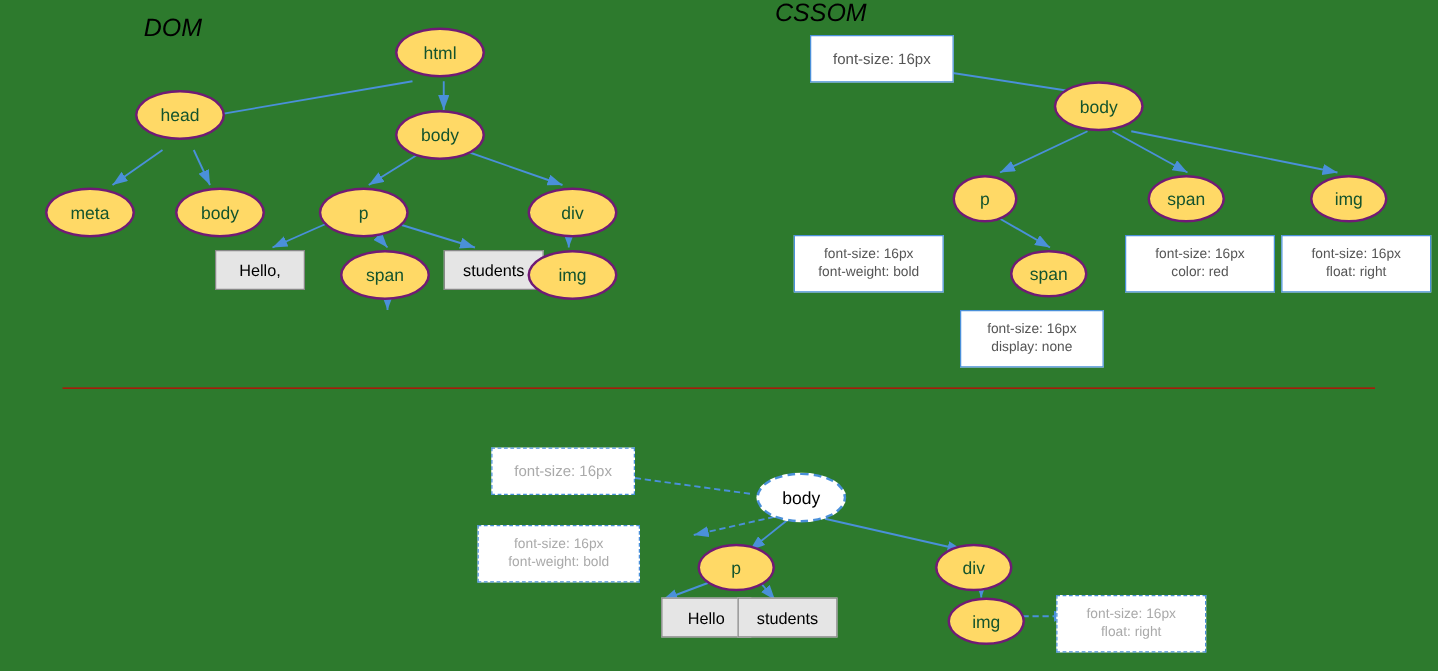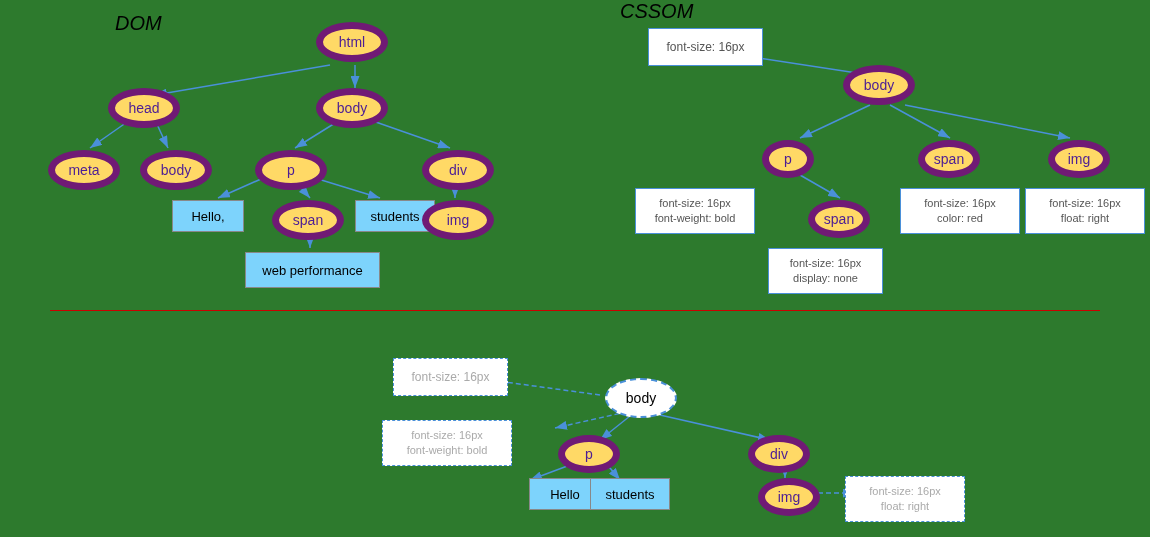--- a/index.html
+++ b/index.html
@@ -25,28 +25,28 @@
       font-style: italic;
       font-weight: normal;
       font-size: 20px;
       color: #000;
     }
 
     
     .node-ellipse {
       position: absolute;
       background: #ffd966;
-      border: 7px solid #701a75;
+      border: 2px solid #701a75;
       border-radius: 50%;
       display: flex;
       align-items: center;
       justify-content: center;
       font-size: 14px;
       font-weight: normal;
-      color: #4c1d95;
+      color: #14532d;
       text-align: center;
     }
 
     
     .node-rect {
       position: absolute;
       background: #fff;
       border: 1.5px solid #4a90d9;
       display: flex;
       align-items: center;
@@ -54,21 +54,21 @@
       font-size: 12px;
       color: #555;
       text-align: center;
       padding: 4px 6px;
       line-height: 1.4;
     }
 
     
     .node-text {
       position: absolute;
-      background: #7dd3fc;
+      background: #e5e5e5;
       border: 1.5px solid #888;
       display: flex;
       align-items: center;
       justify-content: center;
       font-size: 13px;
       color: #000;
       padding: 4px 4px;
     }
 
     
@@ -179,41 +179,40 @@
 
     <line x1="785" y1="462" x2="785" y2="478" stroke="#4a90d9" stroke-width="1.5" marker-end="url(#arrowhead)"></line>
 
     <line x1="810" y1="493" x2="855" y2="493" stroke="#4a90d9" stroke-width="1.5" stroke-dasharray="5,3" marker-end="url(#arrowhead-dashed)"></line>
   </svg>
 
   <div class="section-title" style="left:115px; top:12px;">DOM</div>
 
   <div class="node-ellipse" style="left:316px; top:22px; width:72px; height:40px;">html</div>
 
-  <div class="node-ellipse" style="left:108px; top:88px; width:72px; height:40px;">head</div>
+  <div class="node-ellipse" style="left:108px; top:72px; width:72px; height:40px;">head</div>
 
   <div class="node-ellipse" style="left:316px; top:88px; width:72px; height:40px;">body</div>
 
-  <div class="node-ellipse" style="left:48px; top:150px; width:72px; height:40px;">meta</div>
+  <div class="node-ellipse" style="left:36px; top:150px; width:72px; height:40px;">meta</div>
 
   <div class="node-ellipse" style="left:140px; top:150px; width:72px; height:40px;">body</div>
 
   <div class="node-ellipse" style="left:255px; top:150px; width:72px; height:40px;">p</div>
 
   <div class="node-ellipse" style="left:422px; top:150px; width:72px; height:40px;">div</div>
 
   <div class="node-text" style="left:172px; top:200px; width:72px; height:32px;">Hello,</div>
 
   <div class="node-ellipse" style="left:272px; top:200px; width:72px; height:40px;">span</div>
 
   <div class="node-text" style="left:355px; top:200px; width:80px; height:32px;">students</div>
 
   <div class="node-ellipse" style="left:422px; top:200px; width:72px; height:40px;">img</div>
 
-  <div class="node-text" style="left:245px; top:252px; width:135px; height:36px;">web performance</div>
 
   <div class="section-title" style="left:620px; top:0;">CSSOM</div>
 
   <div class="node-rect" style="left:648px; top:28px; width:115px; height:38px;">font-size: 16px</div>
 
   <div class="node-ellipse" style="left:843px; top:65px; width:72px; height:40px;">body</div>
 
   <div class="node-ellipse" style="left:762px; top:140px; width:52px; height:38px;">p</div>
 
   <div class="node-ellipse" style="left:918px; top:140px; width:62px; height:38px;">span</div>

